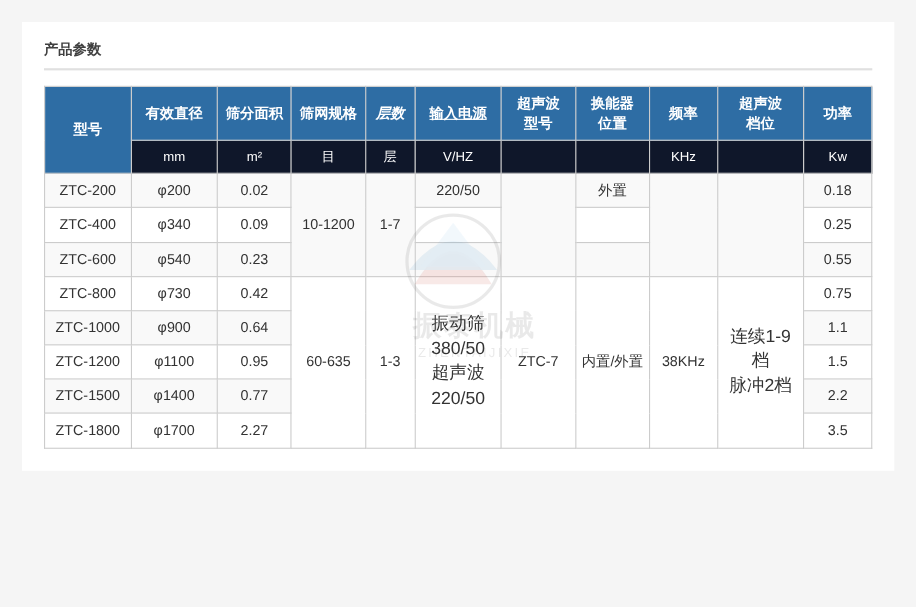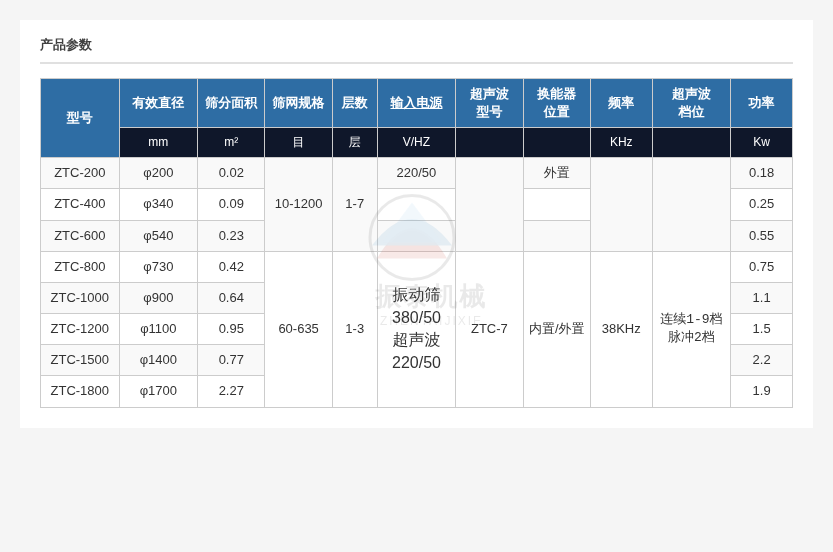--- a/index.html
+++ b/index.html
@@ -55,21 +55,21 @@
     .header-row-2 th {
       background: #0f172a;
       color: #fff;
       font-size: 12px;
       font-weight: normal;
     }
     .model-col { width: 70px; }
     .diameter-col { width: 70px; }
     .area-col { width: 60px; }
     .mesh-col { width: 60px; }
-    .layer-col { width: 40px; }
+    .layer-col { width: 40px; font-style: italic; }
     .power-input-col { width: 70px; text-decoration: underline; }
     .transducer-model-col { width: 60px; }
     .transducer-pos-col { width: 60px; }
     .freq-col { width: 55px; }
     .ultrasonic-col { width: 70px; }
     .power-col { width: 55px; }
 
     tr.data-row td {
       background: #fff;
       font-size: 13px;
@@ -200,21 +200,21 @@
         <tr class="data-row">
           <td>ZTC-800</td>
           <td>φ730</td>
           <td>0.42</td>
           <td rowspan="5">60-635</td>
           <td rowspan="5">1-3</td>
           <td rowspan="5" style="white-space:pre-line; font-size:16px;">振动筛<br>380/50<br>超声波<br>220/50</td>
           <td rowspan="5">ZTC-7</td>
             <td rowspan="5">内置/外置</td>
           <td rowspan="5">38KHz</td>
-            <td rowspan="5" style="white-space: pre-line; font-size: 13px; font-family: Liberation Mono, monospace;">连续1-9档
+            <td rowspan="5" style="white-space: pre-line; font-size: 16px;">连续1-9档
 脉冲2档</td>
             <td>0.75</td>
         </tr>
 
         <tr class="data-row">
           <td>ZTC-1000</td>
           <td>φ900</td>
           <td>0.64</td>
           <td>1.1</td>
         </tr>
@@ -230,21 +230,21 @@
           <td>ZTC-1500</td>
           <td>φ1400</td>
           <td>0.77</td>
           <td>2.2</td>
         </tr>
 
         <tr class="data-row">
           <td>ZTC-1800</td>
           <td>φ1700</td>
           <td>2.27</td>
-          <td>1.9</td>
+          <td>3.5</td>
         </tr>
       </tbody>
     </table>
 
     <div style="position:absolute; top:55%; left:52%; transform:translate(-50%,-50%); pointer-events:none; opacity:0.12; text-align:center; z-index:10;">
       <svg width="140" height="95" viewBox="0 0 140 95" xmlns="http://www.w3.org/2000/svg">
         <circle cx="50" cy="47" r="42" fill="none" stroke="#555" stroke-width="3"></circle>
         <path d="M15 68 Q50 8 85 68" fill="#c0392b" opacity="0.9"></path>
         <path d="M20 62 Q50 18 80 62" fill="#e74c3c" opacity="0.7"></path>
         <path d="M10 55 Q50 2 90 55" fill="#2980b9" opacity="0.8"></path>

